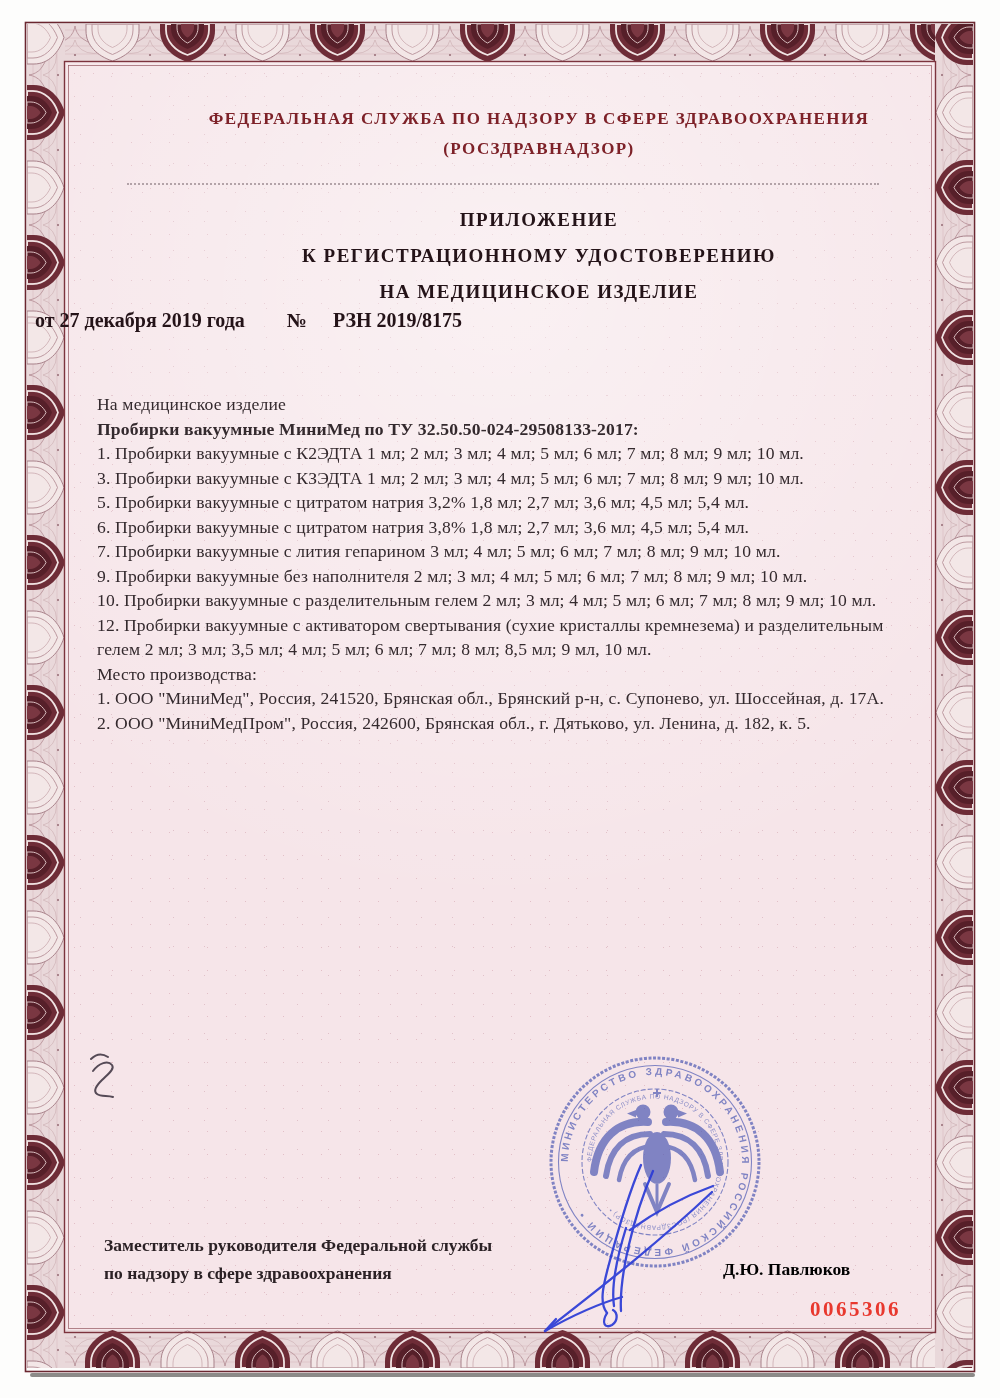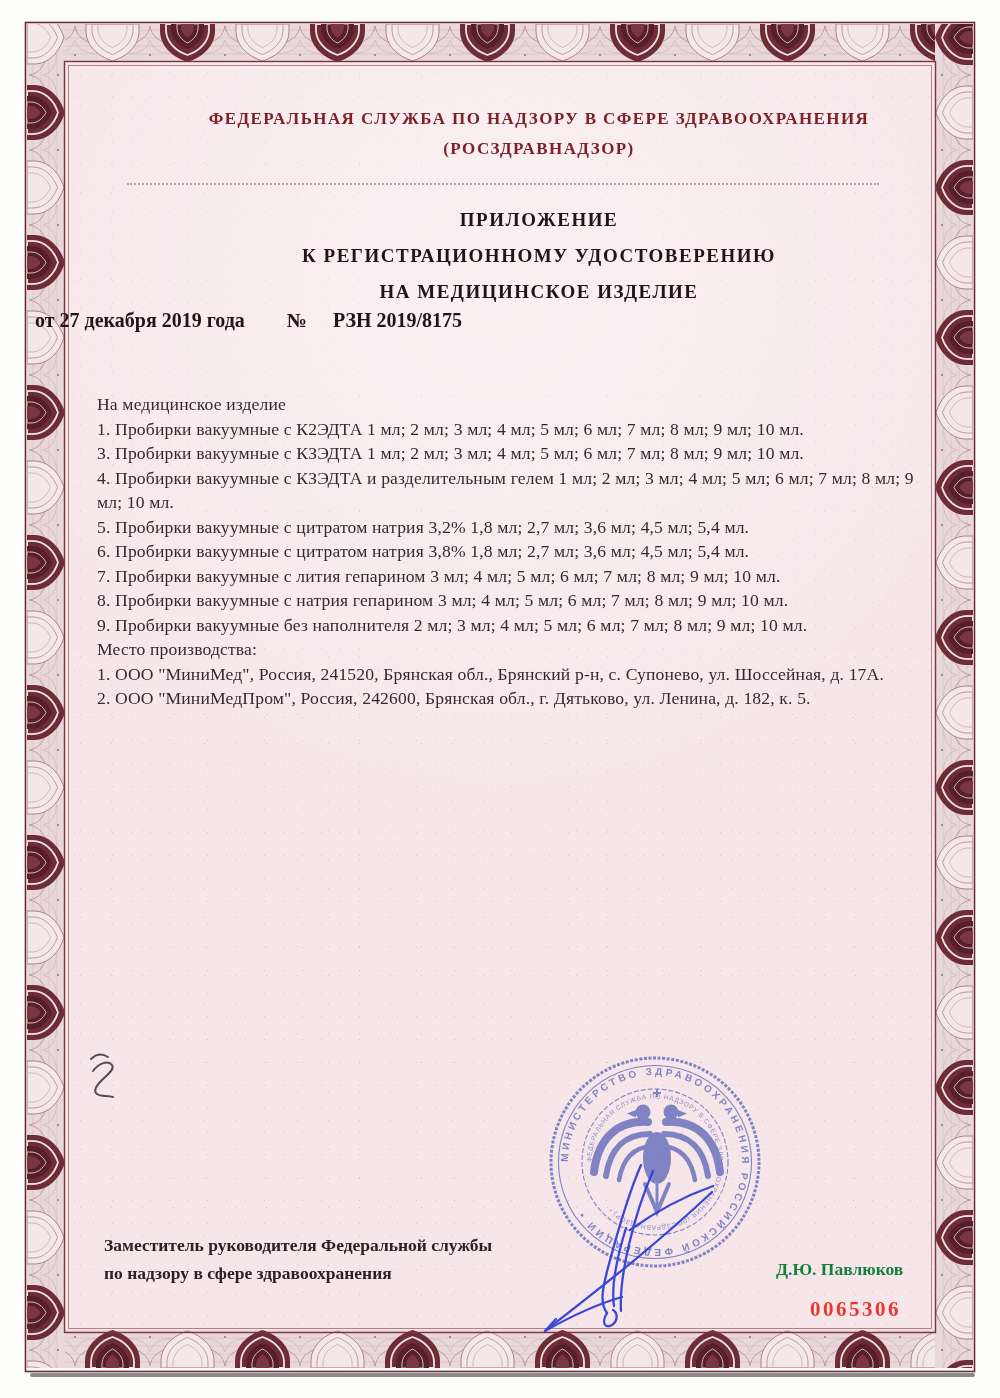--- a/index.html
+++ b/index.html
@@ -23,21 +23,21 @@
             justify-content:flex-start;gap:0;transform:translateX(-30px);}
   .dateline .gap1{display:inline-block;width:42px;}
   .dateline .gap2{display:inline-block;width:26px;}
   .sheet{top:344px;left:65px;width:785px;text-align:right;color:#2d2226;
          font-weight:600;font-size:17.5px;}
   .bodytext{top:392px;left:97px;width:818px;color:#342a2e;font-size:17.6px;
             line-height:24.5px;letter-spacing:.15px;}
   .bodytext p{margin:0;padding:0;}
   .bold{font-weight:700;}
   .footer-pos{top:1231px;left:104px;color:#2b2125;font-weight:700;font-size:17.5px;line-height:28px;}
-  .footer-name{top:1259px;left:776px;color:#15803d;font-weight:700;font-size:17.5px;}
+  .footer-name{top:1259px;left:723px;color:#000000;font-weight:700;font-size:17.5px;}
   .serial{top:1297px;left:810px;color:#e8382e;font-weight:700;font-size:21px;
           letter-spacing:2.5px;font-family:"Liberation Serif", serif;}
   .scan-shadow{top:1373px;left:30px;width:945px;height:4px;background:#5d5a58;
                opacity:.7;border-radius:2px;filter:blur(.6px);}
 </style>
 </head>
 <body>
 
 <div class="page">
 
@@ -90,29 +90,30 @@
     <span>от 27 декабря 2019 года</span>
     <span class="gap1"></span>
     <span>№</span>
     <span class="gap2"></span>
     <span>РЗН 2019/8175</span>
   </div>
 
 
   <div class="abs bodytext">
     <p>На медицинское изделие</p>
+    <p class="bold">Пробирки вакуумные МиниМед по ТУ 32.50.50-024-29508133-2017:</p>
     <div>
         <p>1. Пробирки вакуумные с К2ЭДТА 1 мл; 2 мл; 3 мл; 4 мл; 5 мл; 6 мл; 7 мл; 8 мл; 9 мл; 10 мл.</p>
         <p>3. Пробирки вакуумные с КЗЭДТА 1 мл; 2 мл; 3 мл; 4 мл; 5 мл; 6 мл; 7 мл; 8 мл; 9 мл; 10 мл.</p>
-        <p>4. Пробирки вакуумные с КЗЭДТА и разделительным гелем 1 мл; 2 мл; 3 мл; 4 мл; 5 мл; 6 мл; 7 мл; 8 мл; 9 мл; 10 мл.</p>
         <p>5. Пробирки вакуумные с цитратом натрия 3,2% 1,8 мл; 2,7 мл; 3,6 мл; 4,5 мл; 5,4 мл.</p>
         <p>6. Пробирки вакуумные с цитратом натрия 3,8% 1,8 мл; 2,7 мл; 3,6 мл; 4,5 мл; 5,4 мл.</p>
         <p>7. Пробирки вакуумные с лития гепарином 3 мл; 4 мл; 5 мл; 6 мл; 7 мл; 8 мл; 9 мл; 10 мл.</p>
-        <p>8. Пробирки вакуумные с натрия гепарином 3 мл; 4 мл; 5 мл; 6 мл; 7 мл; 8 мл; 9 мл; 10 мл.</p>
         <p>9. Пробирки вакуумные без наполнителя 2 мл; 3 мл; 4 мл; 5 мл; 6 мл; 7 мл; 8 мл; 9 мл; 10 мл.</p>
+        <p>10. Пробирки вакуумные с разделительным гелем 2 мл; 3 мл; 4 мл; 5 мл; 6 мл; 7 мл; 8 мл; 9 мл; 10 мл.</p>
+        <p>12. Пробирки вакуумные с активатором свертывания (сухие кристаллы кремнезема) и разделительным гелем 2 мл; 3 мл; 3,5 мл; 4 мл; 5 мл; 6 мл; 7 мл; 8 мл; 8,5 мл; 9 мл, 10 мл.</p>
       </div>
     <p>Место производства:</p>
     <div>
         <p>1. ООО "МиниМед", Россия, 241520, Брянская обл., Брянский р-н, с. Супонево, ул. Шоссейная, д. 17А.</p>
         <p>2. ООО "МиниМедПром", Россия, 242600, Брянская обл., г. Дятьково, ул. Ленина, д. 182, к. 5.</p>
       </div>
   </div>
 
   <div class="abs footer-pos">
     <div>Заместитель руководителя Федеральной службы</div>

